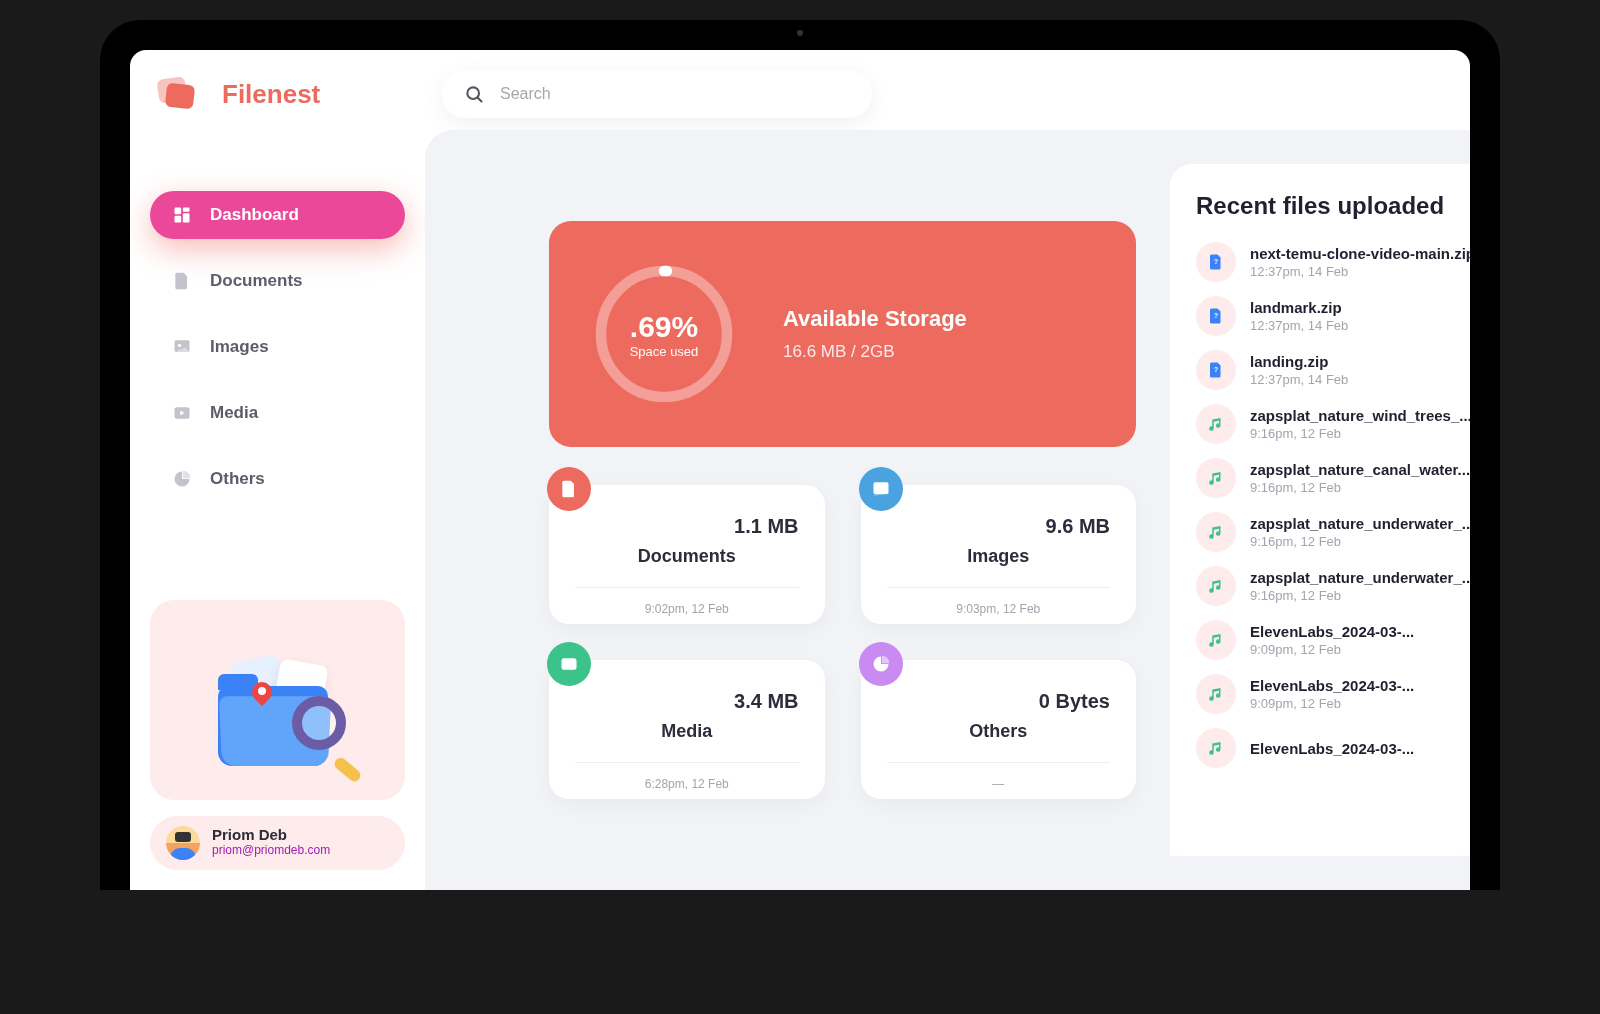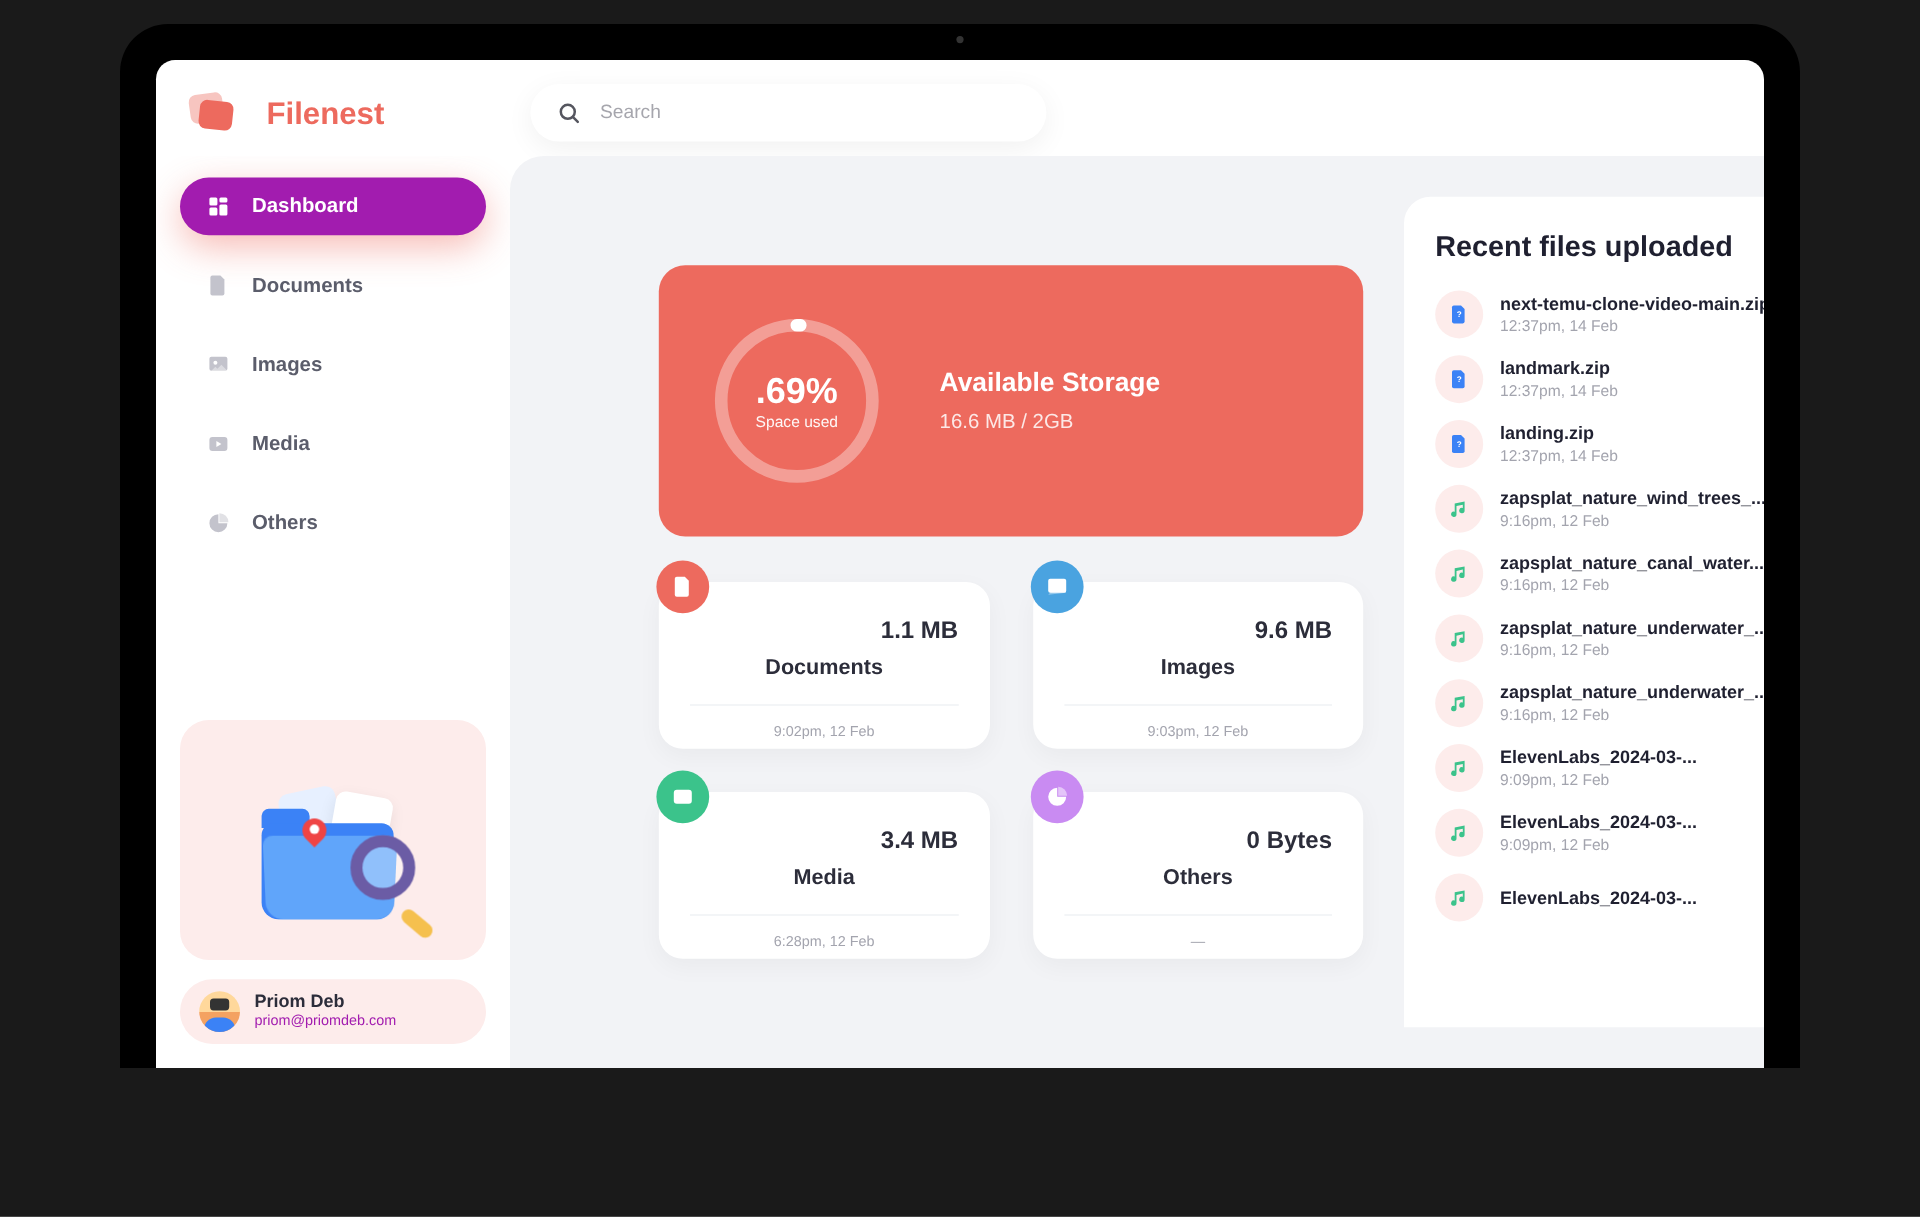--- a/index.html
+++ b/index.html
@@ -16,21 +16,21 @@
 .search-wrap { flex: 1; max-width: 430px; }
 .search-box { display: flex; align-items: center; gap: 16px; background: #fff; border-radius: 999px; padding: 14px 22px; box-shadow: 0 6px 24px rgba(0,0,0,0.06); }
 .search-box input { border: none; outline: none; font-size: 16px; width: 100%; color: #555; }
 .search-box input::placeholder { color: #a6a6ad; }
 .search-icon { width: 20px; height: 20px; flex-shrink: 0; }
 
 .main-layout { display: flex; flex: 1; overflow: hidden; }
 .sidebar { width: 295px; padding: 18px 20px 20px 20px; display: flex; flex-direction: column; }
 .nav { display: flex; flex-direction: column; gap: 18px; }
 .nav-item { display: flex; align-items: center; gap: 18px; padding: 14px 22px; border-radius: 999px; cursor: pointer; font-size: 17px; font-weight: 700; color: #5b5d6b; }
-.nav-item.active { background: #a21caf; color: #fff; box-shadow: 0 10px 30px rgba(237,106,94,0.45); }
+.nav-item.active { background: #ec4899; color: #fff; box-shadow: 0 10px 30px rgba(237,106,94,0.45); margin-top: 43px; }
 .nav-item .nav-icon { width: 20px; height: 20px; flex-shrink: 0; display:flex; align-items:center; justify-content:center; }
 .nav-item svg { width: 20px; height: 20px; }
 .nav-item:not(.active) svg { fill: #c3c3cc; }
 .nav-item.active svg { fill: #fff; }
 
 .sb-illustration { margin-top: auto; background: #fdeceb; border-radius: 24px; padding: 34px 18px 22px; display:flex; justify-content:center; align-items:center; height: 200px; position: relative; }
 .illo { position: relative; width: 160px; height: 140px; }
 .illo .folder-back { position:absolute; bottom:10px; left:20px; width:110px; height:80px; background:#3b82f6; border-radius:10px 10px 14px 14px; }
 .illo .folder-tab { position:absolute; bottom:86px; left:20px; width:40px; height:16px; background:#3b82f6; border-radius:6px 6px 0 0; }
 .illo .folder-front { position:absolute; bottom:10px; left:24px; width:106px; height:66px; background:#60a5fa; border-radius:8px 8px 14px 14px; transform: perspective(120px) rotateX(-6deg); transform-origin:bottom; }

